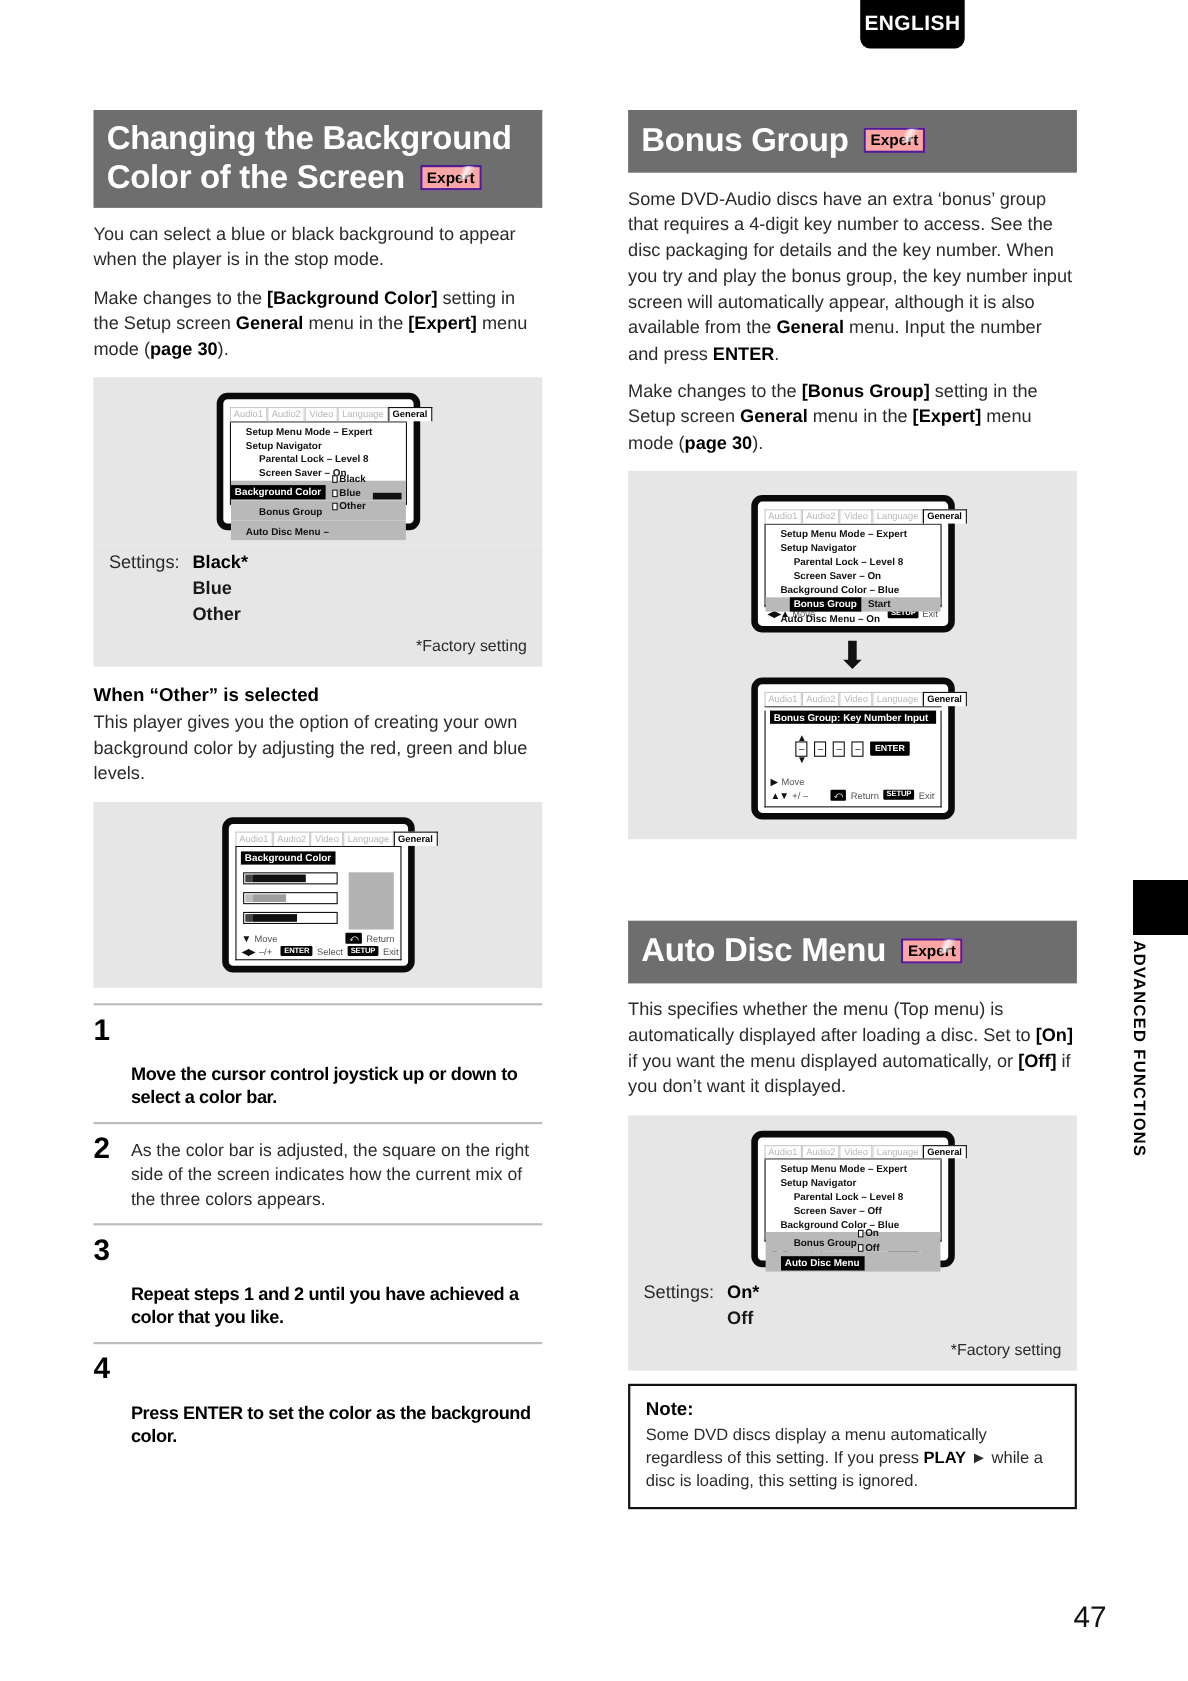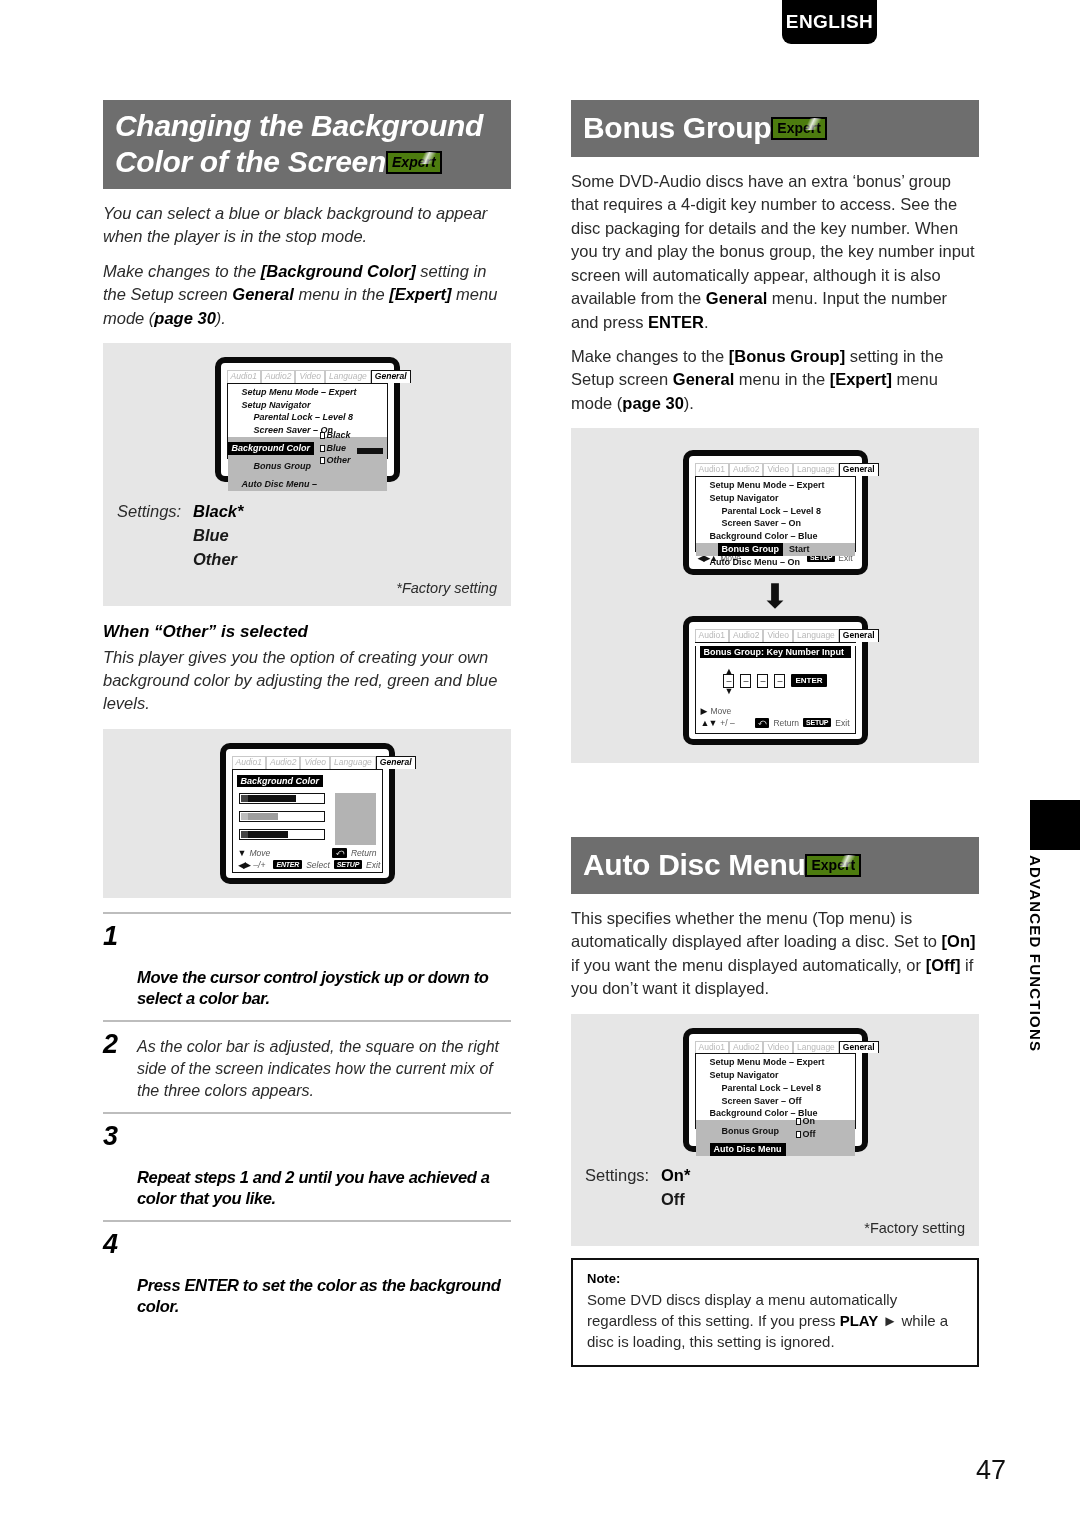--- a/index.html
+++ b/index.html
@@ -44,45 +44,45 @@
     writing-mode: vertical-rl;
     font-size: 15px;
     font-weight: bold;
     letter-spacing: 1.2px;
     color: #000;
     text-align: left;
   }
 
   
   .col { position: absolute; top: 100px; width: 408px; }
-  .col-left  { left: 103px; font-style: italic; }
+  .col-left  { left: 85px; }
   .col-right { left: 571px; }
 
   
   .sec-header {
     background: #6e6e6e;
     color: #ffffff;
     font-size: 30px;
     font-weight: bold;
     line-height: 1.20;
     padding: 8px 12px 9px 12px;
     letter-spacing: -0.3px;
   }
   .sec-header .hl-line { display: block; }
   .expert-badge {
     display: inline-block;
-    border: 2px solid #000000;
-    background: #4d7c0f;
+    border: 2px solid #4c1d95;
+    background: #fca5a5;
     color: #000;
     font-size: 14px;
     font-weight: bold;
     line-height: 1;
     padding: 2px 4px 3px 4px;
     vertical-align: 5px;
-    margin-left: 0;
+    margin-left: 14px;
     position: relative;
     letter-spacing: 0;
   }
   .expert-badge::after {
     content: "";
     position: absolute;
     left: 48%; top: -1px; right: -1px; bottom: 40%;
     background: linear-gradient(115deg, rgba(255,255,255,0) 35%, rgba(255,255,255,0.85) 50%, rgba(255,255,255,0) 72%);
     pointer-events: none;
   }
@@ -152,21 +152,21 @@
     color: #2b2b2b;
     margin-top: 5px;
   }
 
   
   .note-box {
     border: 2px solid #111;
     margin-top: 12px;
     padding: 11px 14px 13px 14px;
   }
-  .note-title { font-size: 13px; font-weight: bold; color: #000; }
+  .note-title { font-size: 17px; font-weight: bold; color: #000; }
   .note-text { font-size: 15px; line-height: 1.40; color: #2b2b2b; margin-top: 3px; }
 
   
   .tv {
     background: #ffffff;
     border: 6px solid #0a0a0a;
     border-radius: 10px;
     position: relative;
     padding: 7px 6px 5px 6px;
   }
@@ -554,21 +554,21 @@
         </div>
         <div class="osd-list" style="height:74px;">
           <div class="osd-item c1">Setup Menu Mode – Expert</div>
           <div class="osd-item c1">Setup Navigator</div>
           <div class="osd-item c2">Parental Lock – Level 8</div>
           <div class="osd-item c2">Screen Saver – Off</div>
           <div class="osd-item c1">Background Color – Blue</div>
           <div class="osd-row-sel"><span class="osd-item c2" style="display:inline-block">Bonus Group</span></div>
           <div class="osd-row-sel"><span class="osd-item sel-black" style="margin-left:14px;">Auto Disc Menu</span></div>
 
-          <div class="submenu" style="left: 100px; top: 61px;">
+          <div class="submenu" style="left: 84px; top: 61px;">
             <div class="opt"><span class="bulletbox"></span><span>On</span></div>
             <div class="opt"><span class="bulletbox"></span><span>Off</span></div>
           </div>
         </div>
         <div class="osd-foot">
           <span class="glyph">◀▶▲▼</span>
           <span>Move</span>
           <span class="spacer"></span>
           <span class="btn-key">SETUP</span>
           <span>Exit</span>

